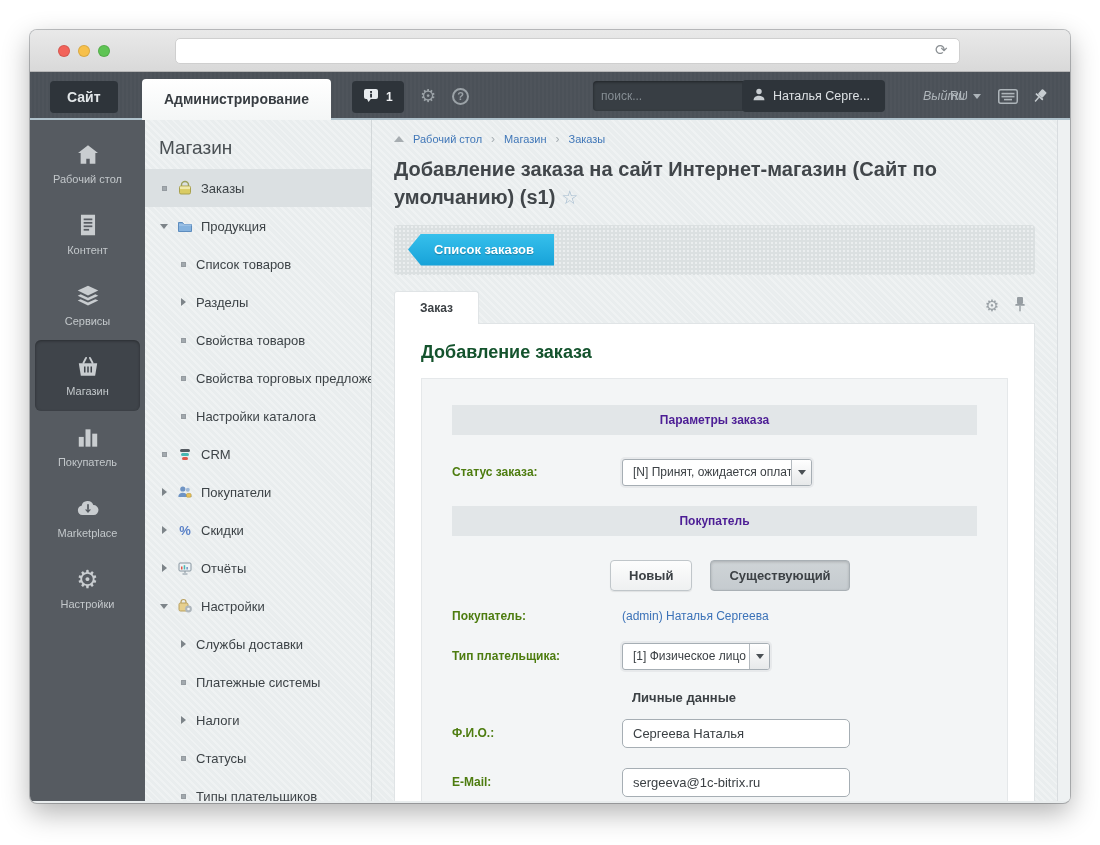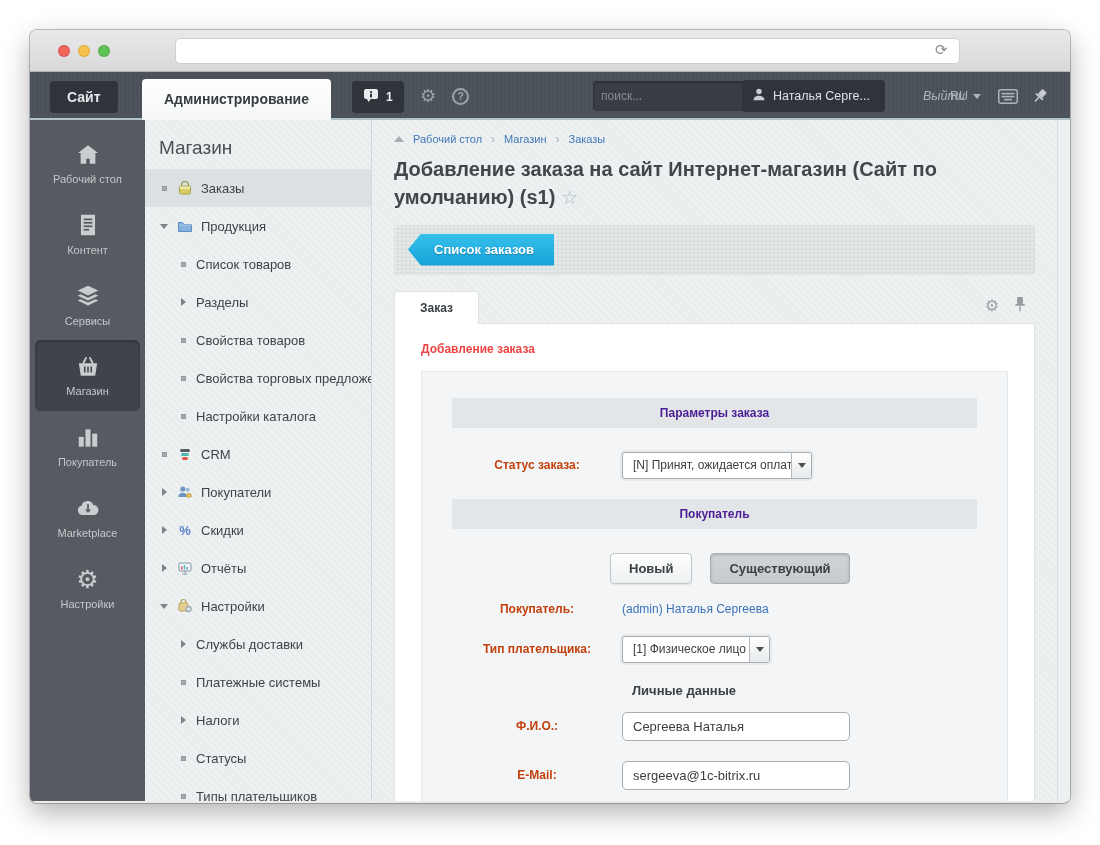--- a/index.html
+++ b/index.html
@@ -87,27 +87,27 @@
               background:linear-gradient(#36c0ec,#17a2d8); color:#fff; font-weight:bold; font-size:13px;
               clip-path:polygon(13px 0, 100% 0, 100% 100%, 13px 100%, 0 50%); text-shadow:0 1px 1px rgba(0,0,0,.25); cursor:pointer; }
 
   .tabrow { margin-top:13px; height:35px; position:relative; }
   .tab { position:absolute; left:0; bottom:-1px; background:#fff; border:1px solid #e0e4e6; border-bottom:none;
          border-radius:3px 3px 0 0; padding:9px 25px 9px; font-size:12px; font-weight:bold; color:#3c4145; z-index:2; cursor:pointer; }
   .tab-gear { position:absolute; right:36px; top:8px; font-size:16px; color:#9aa1a6; cursor:pointer; }
   .tab-pin  { position:absolute; right:8px;  top:8px; cursor:pointer; }
 
   .panel { background:#fff; border:1px solid #e0e4e6; padding:18px 26px 30px; min-height:470px; position:relative; z-index:1; }
-  .content-heading { font-size:12px; color:#ef4444; }
+  .content-heading { font-size:18px; color:#14532d; }
 
   .formbox { margin-top:15px; background:#f3f5f6; border:1px solid #e5e8ea; padding:26px 30px 40px; min-height:420px; }
   .secbar { height:30px; background:#e2e6e8; display:flex; align-items:center; justify-content:center;
             font-size:12px; font-weight:bold; color:#4c1d95; margin-bottom:24px; }
   .frow { display:flex; align-items:center; margin-bottom:20px; }
-  .flabel { width:170px; flex:none; text-align:center; font-size:12px; font-weight:bold; color:#c2410c; }
+  .flabel { width:170px; flex:none; text-align:left; font-size:12px; font-weight:bold; color:#4d7c0f; }
   .sel { display:inline-flex; height:27px; background:#fff; border:1px solid #a6aeb4; border-radius:3px;
          box-shadow:0 0 0 2px rgba(175,185,190,.18); overflow:hidden; cursor:pointer; }
   .sel-text { padding:0 10px; line-height:25px; font-size:12px; color:#3c4145; white-space:nowrap; }
   .sel-btn { width:20px; border-left:1px solid #b4babf; background:linear-gradient(#fefefe,#e7e9ea);
              display:flex; align-items:center; justify-content:center; }
   .sel-btn::before { content:""; border-left:4px solid transparent; border-right:4px solid transparent; border-top:5px solid #4a5054; }
   .togglerow { display:flex; gap:18px; margin:2px 0 18px 158px; }
   .btn { height:31px; padding:0 18px; font-size:13px; font-weight:bold; color:#3c4145; border:1px solid #c0c6ca;
          border-radius:4px; background:linear-gradient(#fdfdfd,#eef0f1); box-shadow:0 1px 1px rgba(0,0,0,.08); cursor:pointer; }
   .btn.pressed { background:linear-gradient(#cfd4d7,#c5cbcf); border-color:#a9b0b5; box-shadow:inset 0 1px 3px rgba(0,0,0,.18); }

